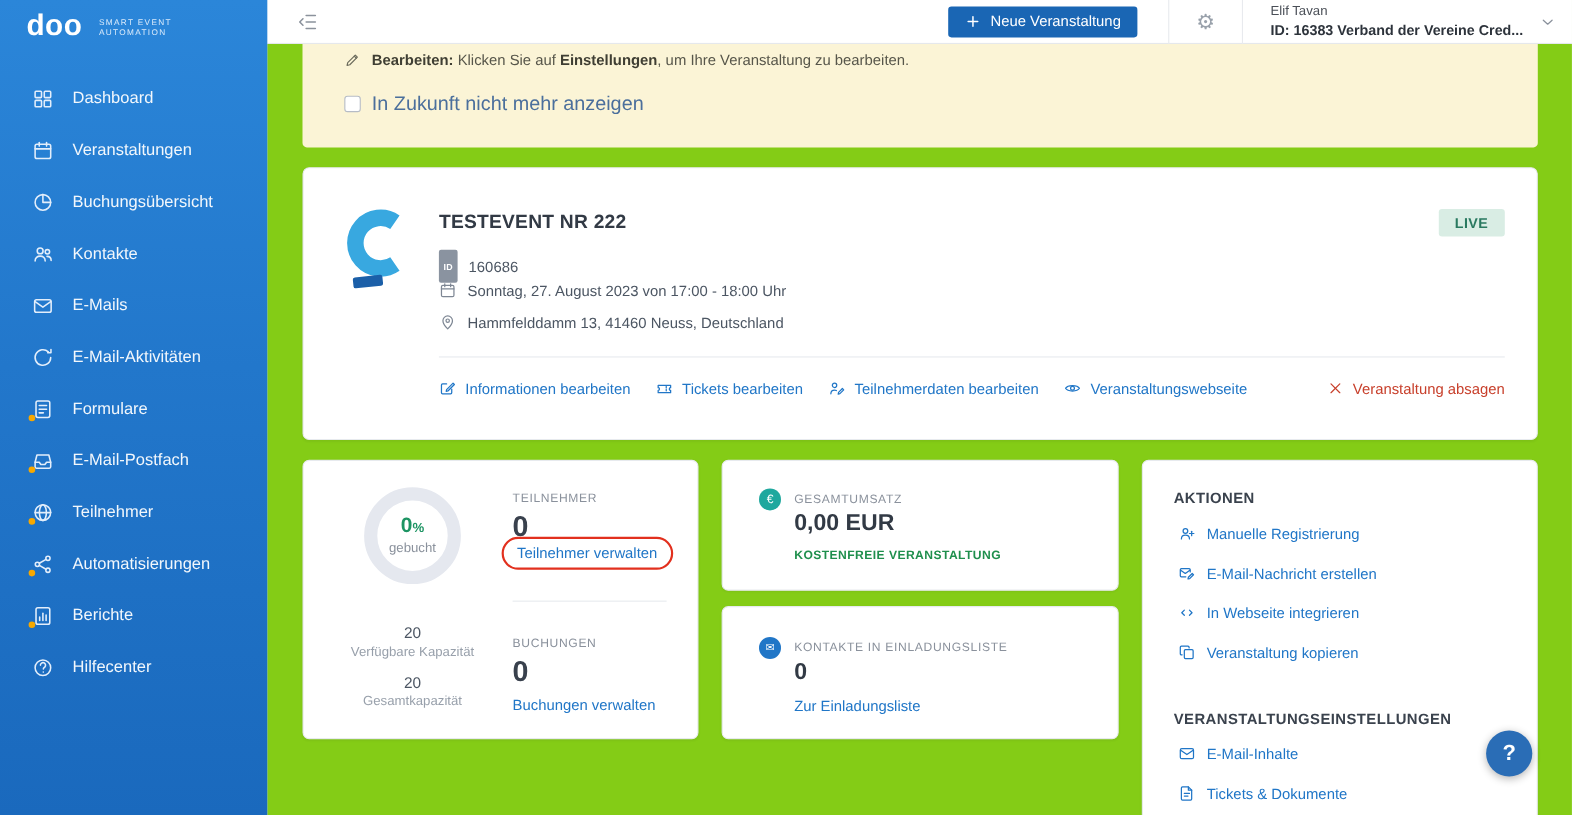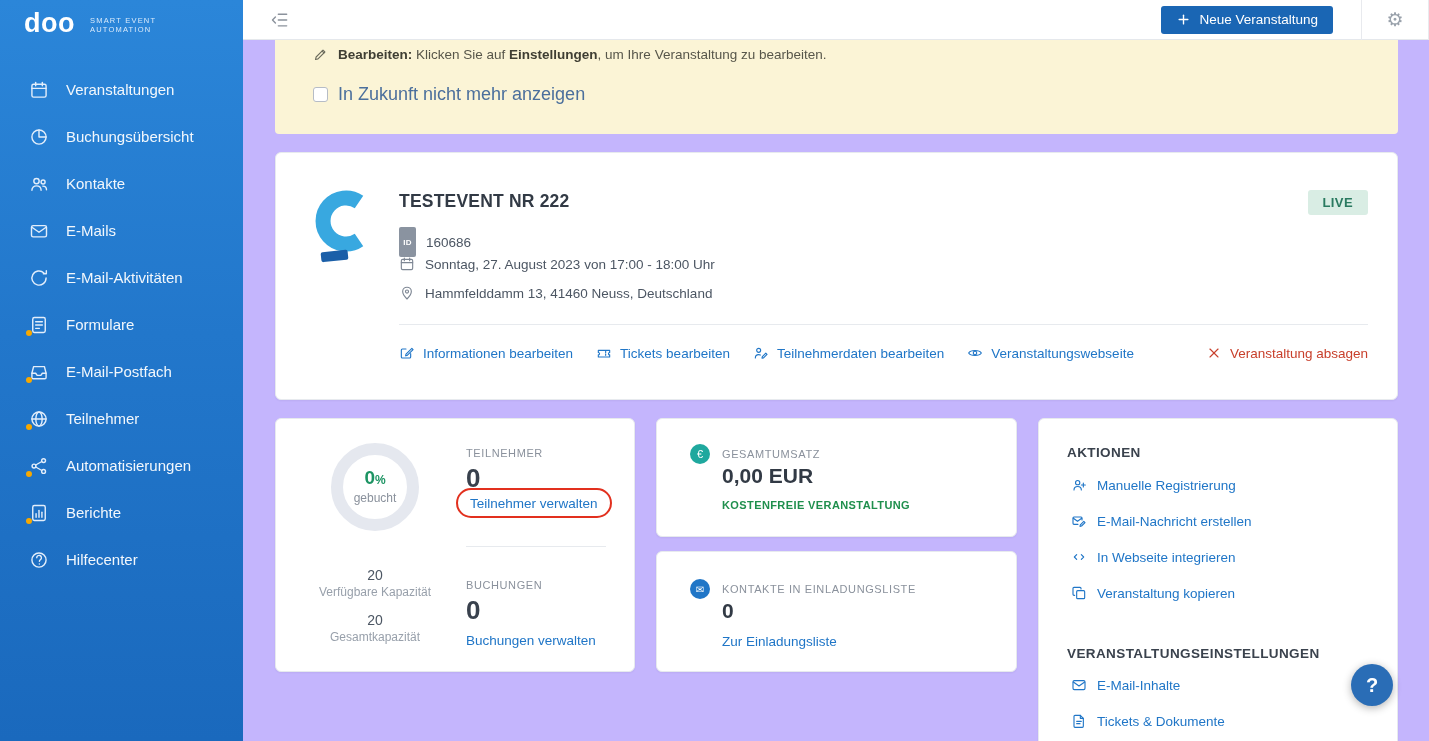--- a/index.html
+++ b/index.html
@@ -31,21 +31,21 @@
   .tb-sep { width:1px; height:40px; background:#e8eaee; }
   .gear-cell { width:66px; height:40px; display:flex; align-items:center; justify-content:center;
     font-size:19px; color:#99a1ab; cursor:pointer; }
   .user-block { width:299px; height:40px; position:relative; padding:3px 0 0 25px; cursor:pointer; }
   .user-name { font-size:12px; color:#4a4f57; line-height:14px; }
   .user-account { font-size:13px; font-weight:bold; color:#2d333b; line-height:17px; margin-top:2px;
     max-width:235px; white-space:nowrap; overflow:hidden; }
   .user-chevron { position:absolute; right:14px; top:12px; color:#8a919c; }
 
   
-  .main { position:absolute; left:243px; top:40px; right:0; bottom:0; background:#c4b5fd;
+  .main { position:absolute; left:243px; top:40px; right:0; bottom:0; background:#84cc16;
     padding:0 31px 0 32px; overflow:hidden; }
 
   .banner { background:#fbf4d6; border-radius:0 0 4px 4px; height:94px; padding:7px 20px 0 38px; }
   .banner-row1 { display:flex; align-items:center; gap:10px; font-size:13.5px; color:#57564a; }
   .banner-row1 .b { font-weight:bold; color:#3f3e33; }
   .banner-pencil { color:#6b6b5c; }
   .banner-row2 { display:flex; align-items:center; gap:10px; margin-top:22px; }
   .checkbox { width:15px; height:15px; background:#fff; border:1.5px solid #b6bcc6; border-radius:3px; cursor:pointer; }
   .dismiss-label { font-size:18px; color:#4b6f9c; cursor:pointer; }
 
@@ -257,20 +257,28 @@
     <div class="logo-text">doo</div>
     <div class="logo-tag">
       <div>SMART EVENT</div>
       <div>AUTOMATION</div>
     </div>
   </div>
   <div class="nav">
     <div class="nav-item">
       <span class="icw">
           <svg class="ic">
+            <use href="#i-grid"></use>
+          </svg>
+        </span>
+      <span class="nav-label">Dashboard</span>
+    </div>
+    <div class="nav-item">
+      <span class="icw">
+          <svg class="ic">
             <use href="#i-calendar"></use>
           </svg>
         </span>
       <span class="nav-label">Veranstaltungen</span>
     </div>
     <div class="nav-item">
       <span class="icw">
           <svg class="ic">
             <use href="#i-pie"></use>
           </svg>
@@ -365,20 +373,29 @@
           <use href="#i-plus"></use>
         </svg>
       </span>
     <span>Neue Veranstaltung</span>
   </button>
   <div class="tb-sep"></div>
   <div class="gear-cell">
       <span>⚙</span>
     </div>
   <div class="tb-sep"></div>
+  <div class="user-block">
+    <div class="user-name">Elif Tavan</div>
+    <div class="user-account">ID: 16383  Verband der Vereine Cred...</div>
+    <span class="user-chevron">
+        <svg class="ic-sm ic">
+          <use href="#i-chevron"></use>
+        </svg>
+      </span>
+  </div>
 </div>
 
 <div class="main">
 
   <div class="banner">
     <div class="banner-row1">
       <span class="banner-pencil">
           <svg class="ic" style="width:15px;height:15px">
             <use href="#i-pencil"></use>
           </svg>

